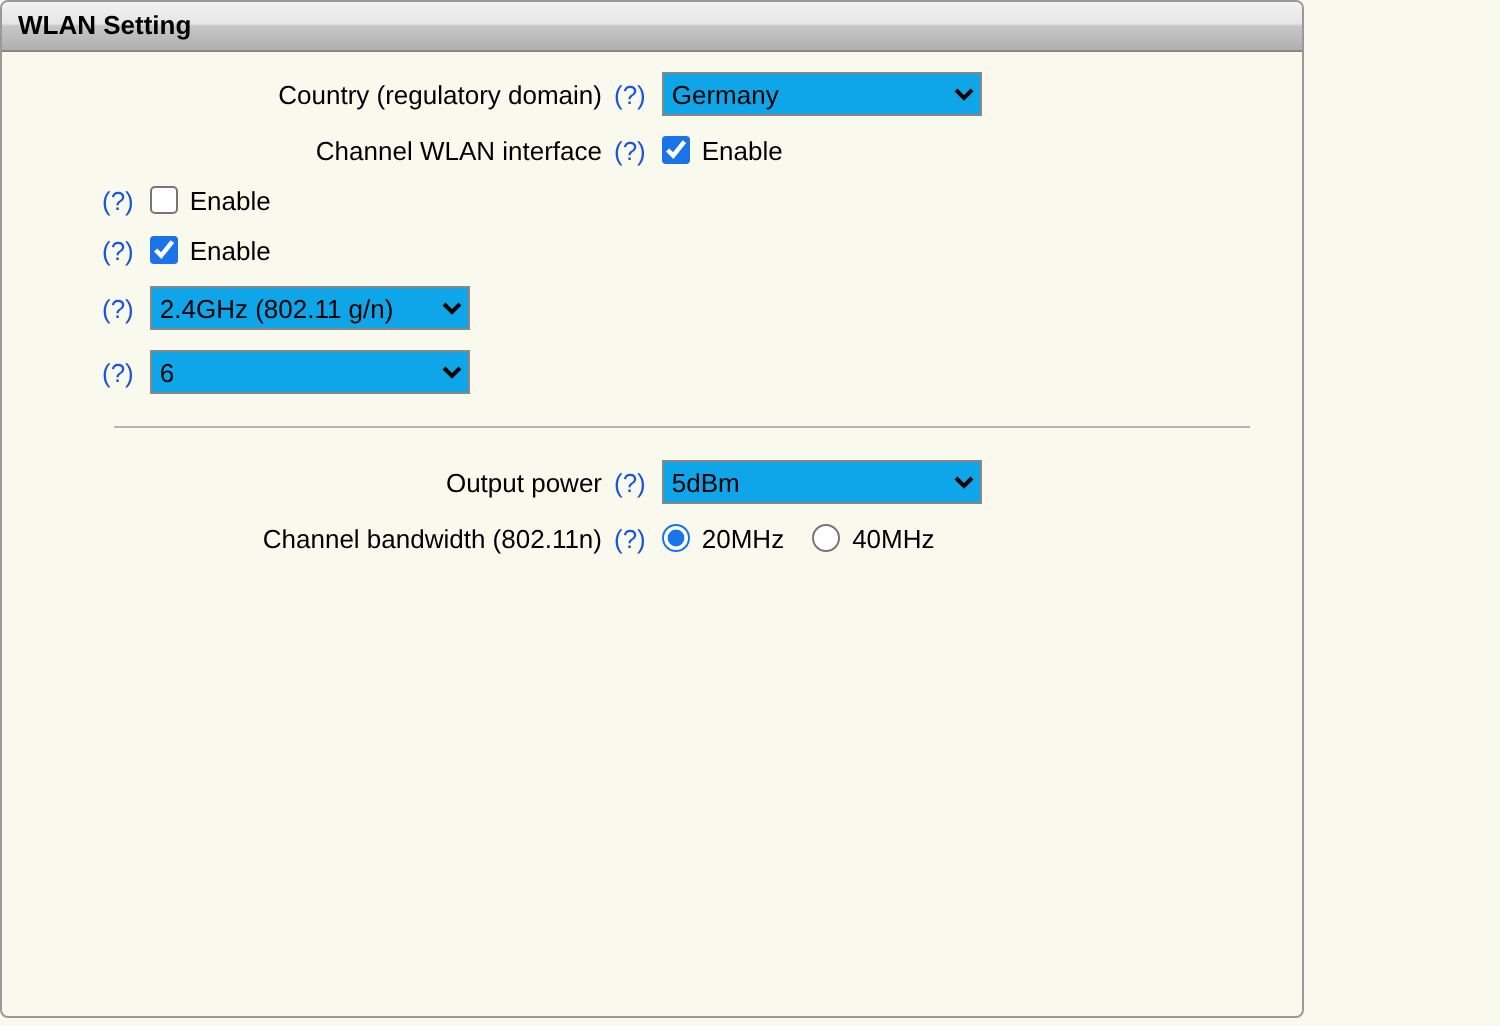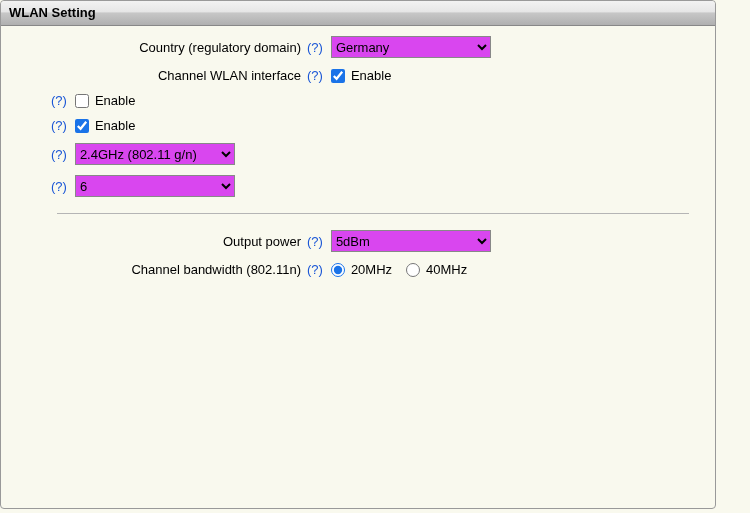--- a/index.html
+++ b/index.html
@@ -4,21 +4,21 @@
 <style>
   html, body {
     margin: 0;
     padding: 0;
     font-family: Arial, Helvetica, sans-serif;
     font-size: 13px;
     background: #f9f9ee;
     color: #000;
   }
   .panel {
-    width: 716px;
+    width: 652px;
     height: 509px;
     border: 1px solid #999;
     border-radius: 4px;
     background: #f9f9ee;
     box-sizing: border-box;
     position: relative;
     overflow: hidden;
   }
   .panel-header {
     height: 24px;
@@ -57,37 +57,37 @@
   .field-col {
     display: flex;
     align-items: center;
     gap: 4px;
   }
   select {
     font-size: 13px;
     height: 22px;
     min-width: 160px;
     border: 1px solid #888;
-    background: #d946ef;
+    background: #0ea5e9;
   }
   input[type="checkbox"] {
     accent-color: #1a73e8;
     width: 14px;
     height: 14px;
     margin: 0 2px 0 0;
   }
   input[type="radio"] {
     accent-color: #1a73e8;
     width: 14px;
     height: 14px;
     margin: 0 2px 0 0;
   }
   .cb-label, .radio-label {
     display: inline-flex;
-    align-items: flex-end;
+    align-items: flex-start;
     gap: 4px;
     margin-right: 10px;
     cursor: pointer;
   }
   hr.sep {
     margin: 16px 6px 16px 6px;
     border: none;
     border-top: 1px solid #b5b5b5;
   }
 </style>

